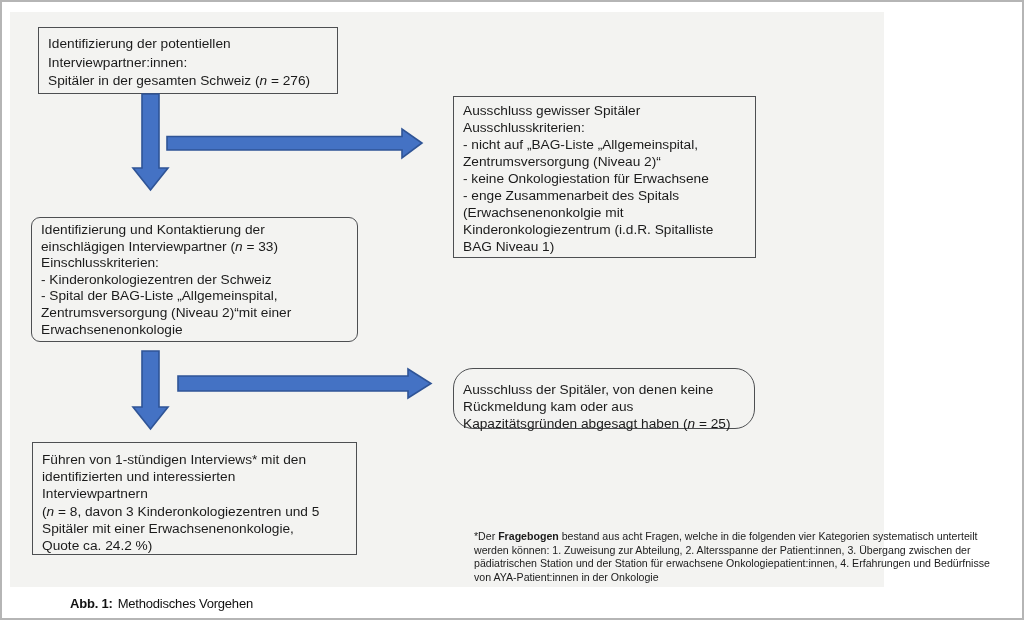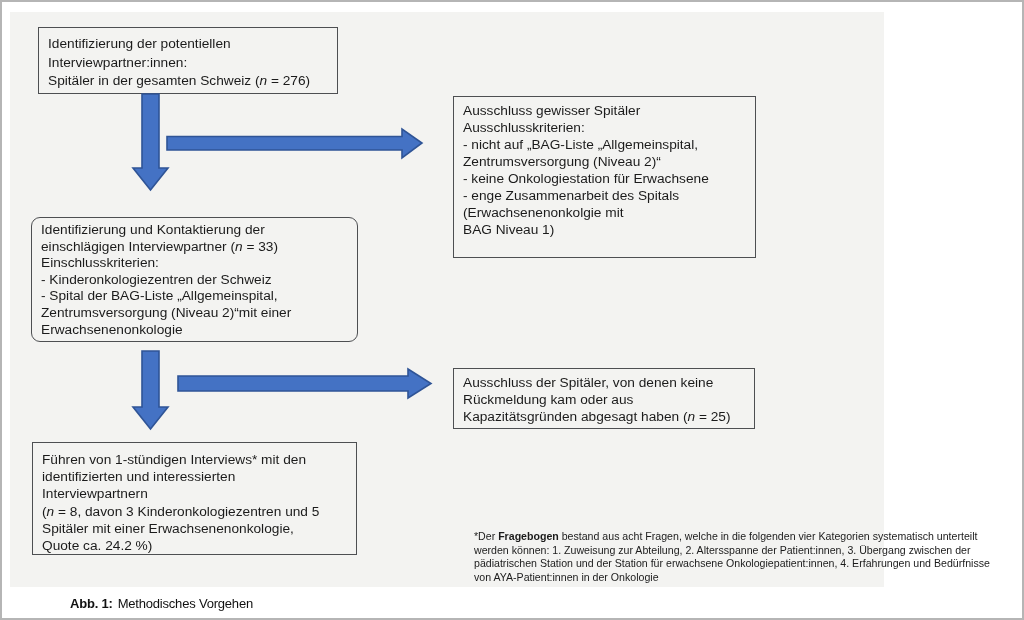--- a/index.html
+++ b/index.html
@@ -36,21 +36,21 @@
     position: absolute;
     border: 1.4px solid var(--box-border);
     background: transparent;
     font-size: 13.7px;
     color: var(--text);
   }
   .box .line { white-space: nowrap; }
   .box-identify-potential { left: 28px;  top: 15px;  width: 300px; height: 67px;  padding: 7px 4px 0 9px;  line-height: 18.5px; }
   .box-exclusion-criteria { left: 443px; top: 84px;  width: 303px; height: 162px; padding: 5px 4px 12px 9px;  line-height: 17px; }
   .box-identify-contact   { left: 21px;  top: 205px; width: 327px; height: 125px; padding: 4px 0 0 9px;  line-height: 16.6px; border-radius: 9px; }
-  .box-exclusion-response { left: 443px; top: 356px; width: 302px; height: 61px;  padding: 5px 4px 0 9px;  line-height: 17px; }
+  .box-exclusion-response { left: 443px; top: 356px; width: 302px; height: 61px;  padding: 12px 4px 0 9px;  line-height: 17px; border-radius: 20px; }
   .box-interviews         { left: 22px;  top: 430px; width: 325px; height: 113px; padding: 8px 4px 0 9px;  line-height: 17.2px; }
   .arrows {
     position: absolute;
     left: 0; top: 0;
     width: 1024px;
     height: 620px;
     pointer-events: none;
   }
   .arrows polygon {
     fill: var(--arrow-fill);
@@ -91,20 +91,21 @@
       </div>
 
     <div class="box box-exclusion-criteria">
         <div class="line">Ausschluss gewisser Spitäler</div>
         <div class="line">Ausschlusskriterien:</div>
         <div class="line">- nicht auf „BAG-Liste „Allgemeinspital,</div>
         <div class="line">Zentrumsversorgung (Niveau 2)“</div>
         <div class="line">- keine Onkologiestation für Erwachsene</div>
         <div class="line">- enge Zusammenarbeit des Spitals</div>
         <div class="line">(Erwachsenenonkolgie mit</div>
+        <div class="line">Kinderonkologiezentrum (i.d.R. Spitalliste</div>
         <div class="line">BAG Niveau 1)</div>
       </div>
 
     <div class="box box-identify-contact">
         <div class="line">Identifizierung und Kontaktierung der</div>
         <div class="line">einschlägigen Interviewpartner (<i>n</i> = 33)</div>
         <div class="line">Einschlusskriterien:</div>
         <div class="line">- Kinderonkologiezentren der Schweiz</div>
         <div class="line">- Spital der BAG-Liste „Allgemeinspital,</div>
         <div class="line">Zentrumsversorgung (Niveau 2)“mit einer</div>

